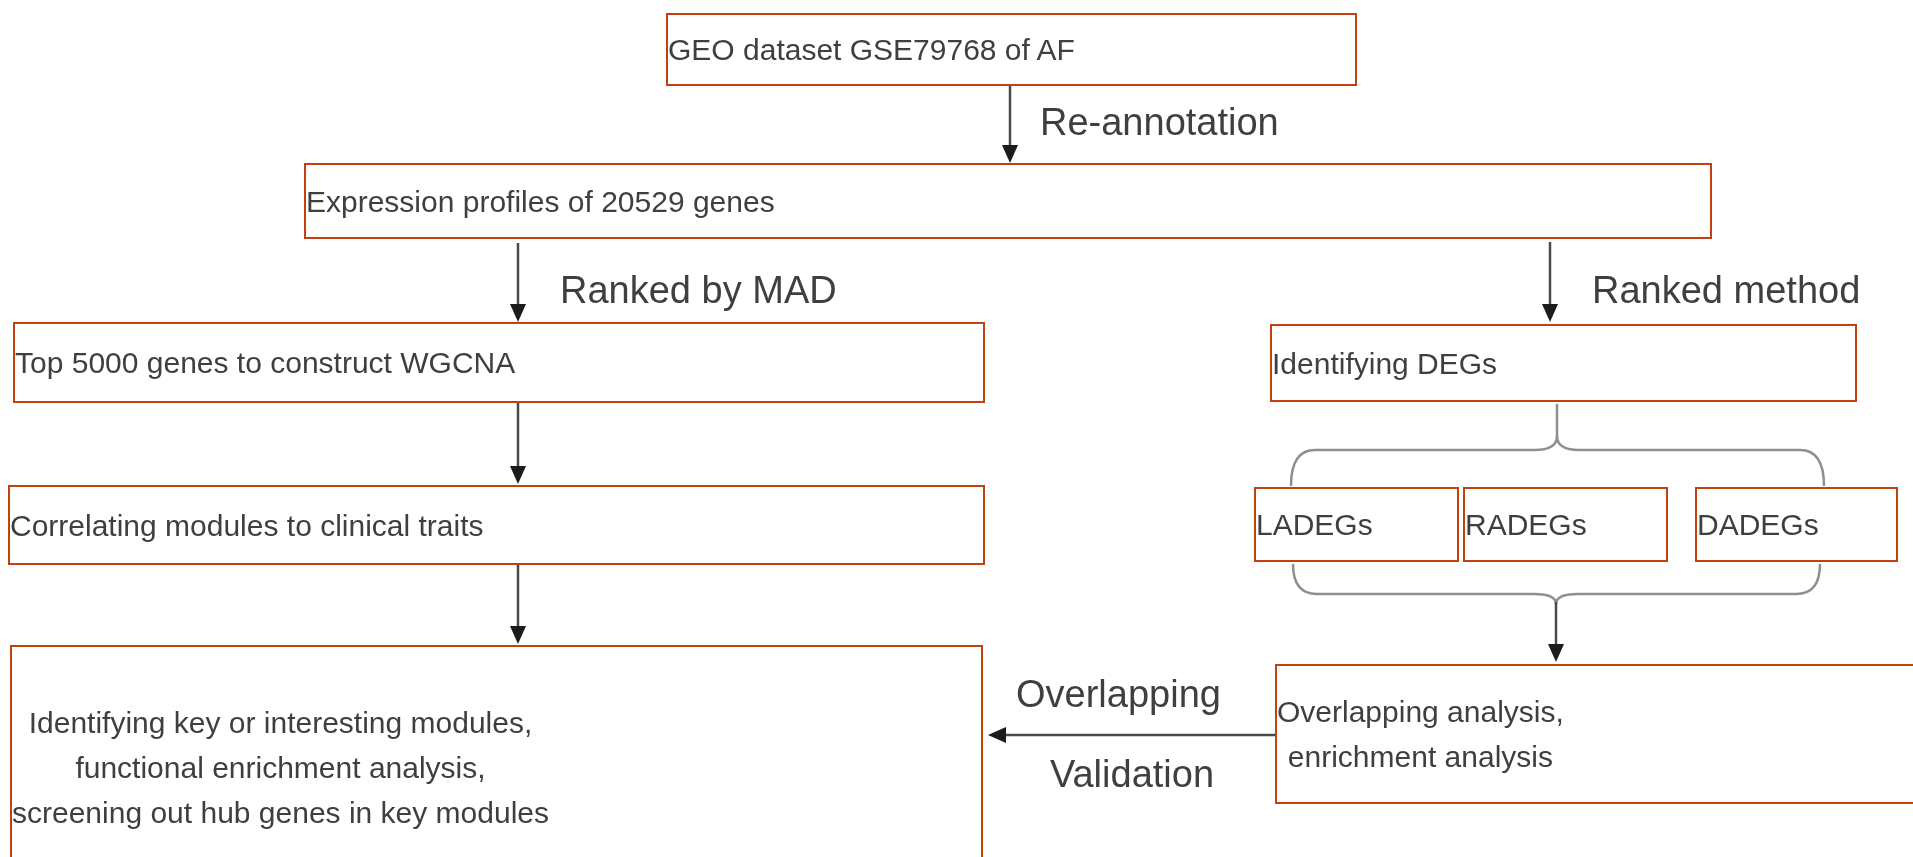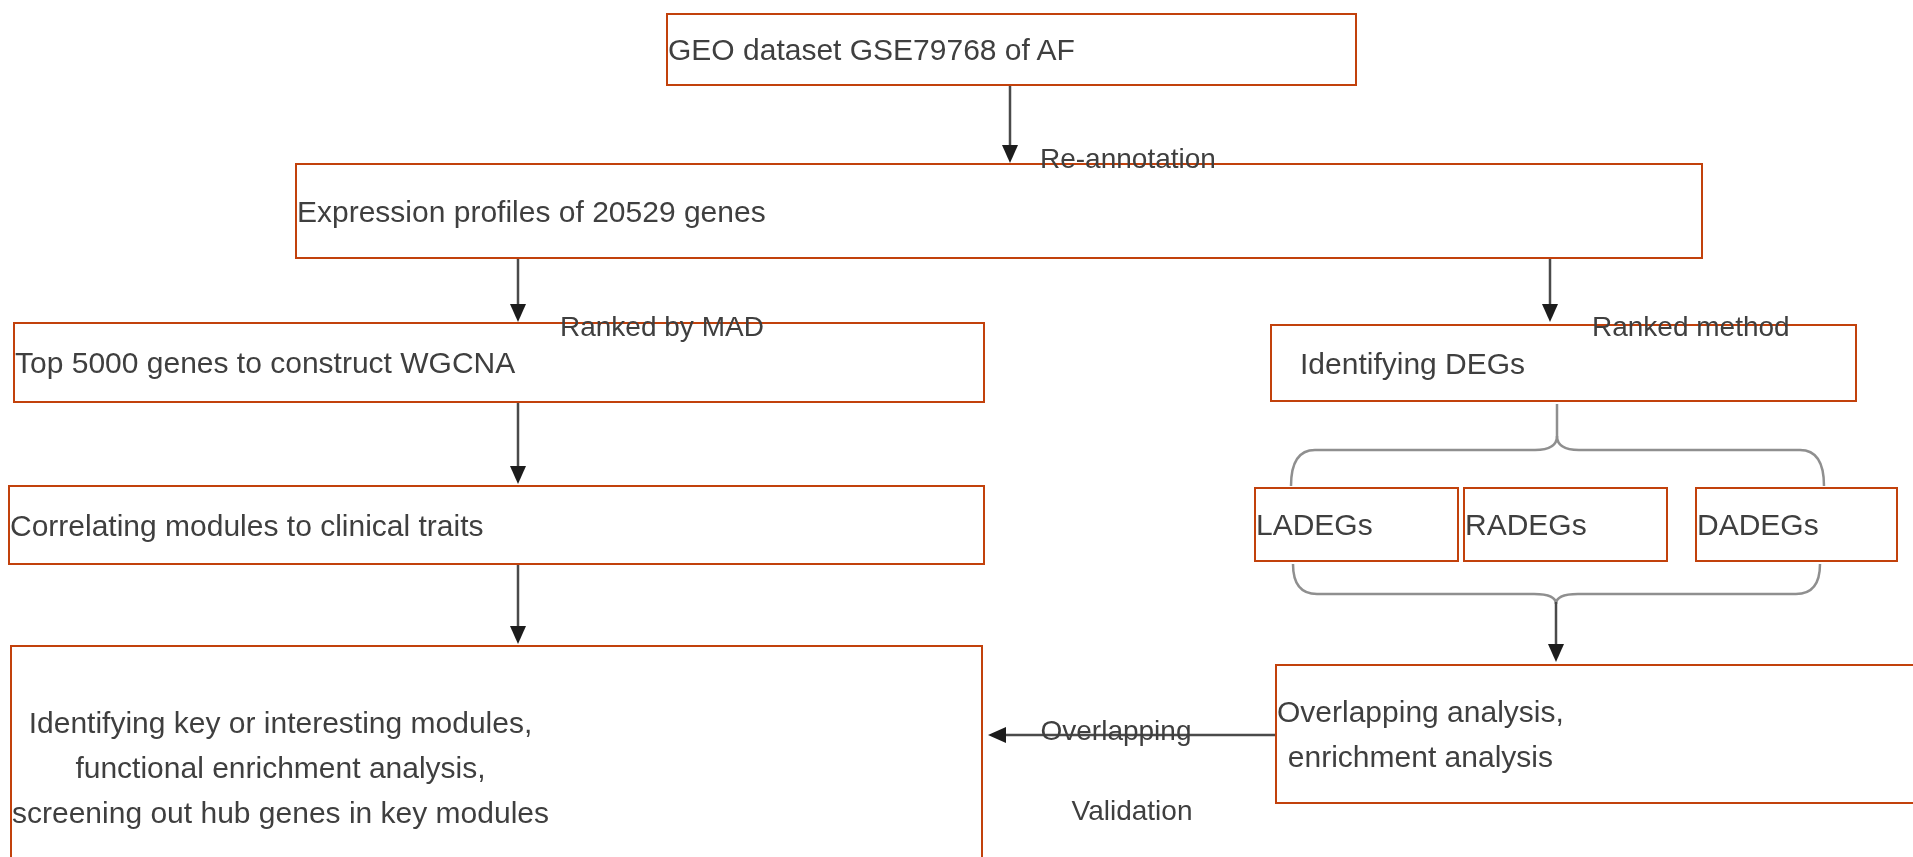--- a/index.html
+++ b/index.html
@@ -36,25 +36,24 @@
   }
   .box-label {
     color: #3f3f3f;
     font-size: 30px;
     line-height: 45px;
     white-space: pre-line;
   }
   .edge-label {
     position: absolute;
     color: #3f3f3f;
-    font-size: 28px;
+    font-size: 38px;
     line-height: 36px;
     white-space: nowrap;
     z-index: 1;
-    margin-top: 37px;
   }
   .edge-label.centered {
     text-align: center;
   }
 </style>
 </head>
 <body>
 
 <div id="canvas">
 
@@ -85,39 +84,39 @@
     <polygon points="1548,644 1564,644 1556,662" fill="#1c1c1c"></polygon>
 
     <line x1="1278" y1="735" x2="1003" y2="735" stroke="#4a4a4a" stroke-width="2.5"></line>
     <polygon points="1006,727 1006,743 988,735" fill="#1c1c1c"></polygon>
   </svg>
 
   <div class="box" style="left:666px; top:13px; width:691px; height:73px;">
     <span class="box-label">GEO dataset GSE79768 of AF</span>
   </div>
 
-  <div class="box" style="left:295px; top:163px; width:1408px; height:96px;">
+  <div class="box" style="left:304px; top:163px; width:1408px; height:76px;">
     <span class="box-label">Expression profiles of 20529 genes</span>
   </div>
 
   <div class="box" style="left:13px; top:322px; width:972px; height:81px;">
     <span class="box-label">Top 5000 genes to construct WGCNA</span>
   </div>
 
   <div class="box" style="left:8px; top:485px; width:977px; height:80px;">
     <span class="box-label">Correlating modules to clinical traits</span>
   </div>
 
   <div class="box" style="left:10px; top:645px; width:973px; height:244px;">
     <span class="box-label">Identifying key or interesting modules,
 functional enrichment analysis,
 screening out hub genes in key modules</span>
   </div>
 
-  <div class="box" style="left:1270px; top:324px; width:587px; height:78px;padding-left:28px;">
+  <div class="box" style="left:1270px; top:324px; width:587px; height:78px;">
     <span class="box-label">Identifying DEGs</span>
   </div>
 
   <div class="box" style="left:1230px; top:487px; width:205px; height:75px;margin-left:24px;">
     <span class="box-label">LADEGs</span>
   </div>
 
   <div class="box" style="left:1695px; top:487px; width:203px; height:75px;">
     <span class="box-label">DADEGs</span>
   </div>

